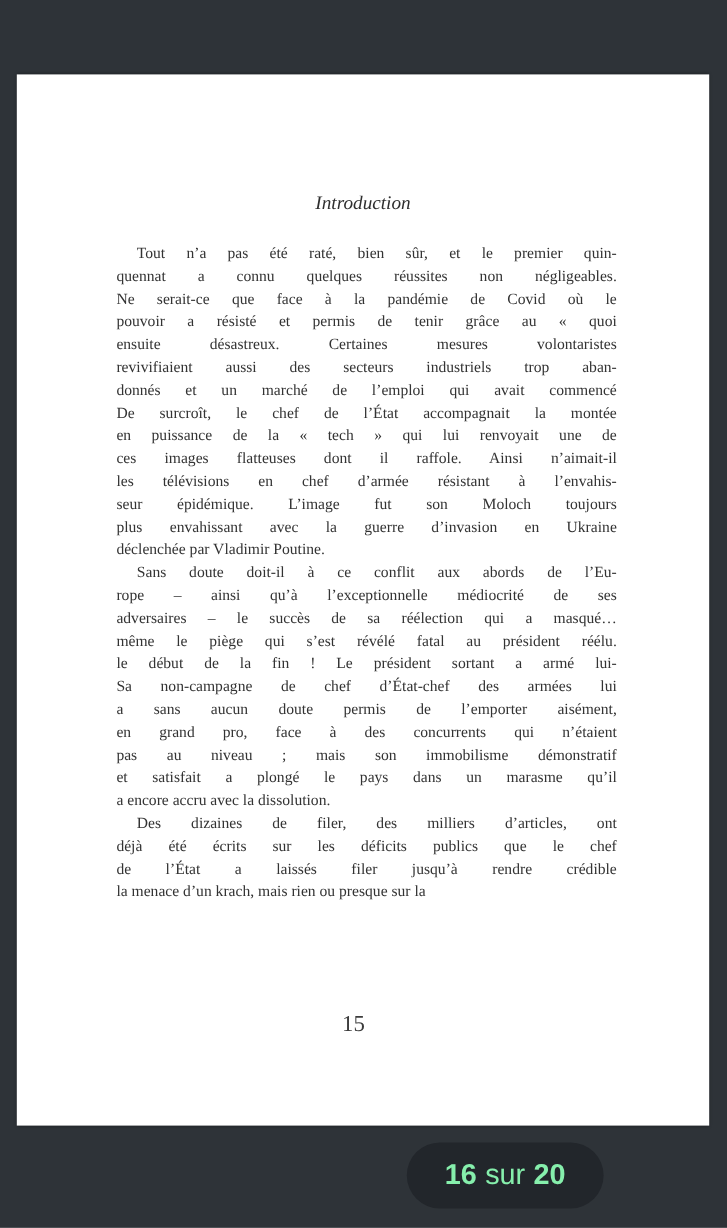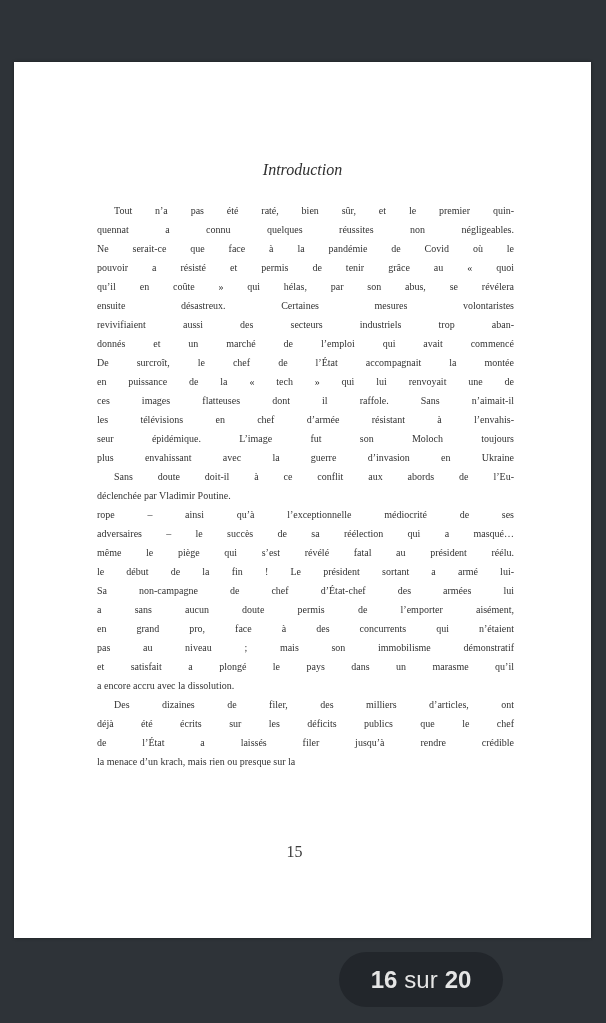--- a/index.html
+++ b/index.html
@@ -25,55 +25,55 @@
     text-align: center;
     font-style: italic;
     font-size: 16px;
     color: #2f2f2f;
   }
   .text-block {
     position: absolute;
     top: 139px;
     left: 83px;
     width: 417px;
-    font-size: 10px;
+    font-size: 13px;
     line-height: 19px;
     color: #333333;
   }
   .line {
     text-align: justify;
     text-align-last: justify;
   }
   .line.para-end { text-align-last: left; }
   .line.para-start { text-indent: 17px; }
 
   .page-number {
     position: absolute;
     top: 781px; left: 0; right: 16px;
     text-align: center;
-    font-size: 16px;
+    font-size: 19px;
     color: #3c3c3c;
   }
 
   .page-counter-badge {
     position: absolute;
     left: 339px; top: 952px;
     height: 55px;
     min-width: 164px;
     padding: 0 24px;
     border-radius: 28px;
     background: #22262b;
     z-index: 1;
     display: flex;
     align-items: center;
     justify-content: center;
     gap: 7px;
     font-family: "Liberation Sans", sans-serif;
     font-size: 24px;
-    color: #e5e5e5;
+    color: #86efac;
     white-space: nowrap;
   }
   .page-counter-badge .num { font-weight: 700; }
   .page-counter-badge .sep { font-weight: 400; }
 </style>
 </head>
 <body>
 
 <div class="stage">
 
@@ -83,32 +83,31 @@
     <span class="num">20</span>
   </div>
 
   <div class="book-page">
     <div class="chapter-title">Introduction</div>
     <div class="text-block">
         <div class="line para-start">Tout n’a pas été raté, bien sûr, et le premier quin-</div>
         <div class="line">quennat a connu quelques réussites non négligeables.</div>
         <div class="line">Ne serait-ce que face à la pandémie de Covid où le</div>
         <div class="line">pouvoir a résisté et permis de tenir grâce au « quoi</div>
-        <div class="line">qu’il en coûte » qui hélas, par son abus, se révélera</div>
         <div class="line">ensuite désastreux. Certaines mesures volontaristes</div>
         <div class="line">revivifiaient aussi des secteurs industriels trop aban-</div>
         <div class="line">donnés et un marché de l’emploi qui avait commencé</div>
         <div class="line">De surcroît, le chef de l’État accompagnait la montée</div>
         <div class="line">en puissance de la « tech » qui lui renvoyait une de</div>
-        <div class="line">ces images flatteuses dont il raffole. Sans n’aimait-il</div>
+        <div class="line">ces images flatteuses dont il raffole. Ainsi n’aimait-il</div>
         <div class="line">les télévisions en chef d’armée résistant à l’envahis-</div>
         <div class="line">seur épidémique. L’image fut son Moloch toujours</div>
         <div class="line">plus envahissant avec la guerre d’invasion en Ukraine</div>
+        <div class="line para-end">déclenchée par Vladimir Poutine.</div>
         <div class="line para-start">Sans doute doit-il à ce conflit aux abords de l’Eu-</div>
-        <div class="line para-end">déclenchée par Vladimir Poutine.</div>
         <div class="line">rope – ainsi qu’à l’exceptionnelle médiocrité de ses</div>
         <div class="line">adversaires – le succès de sa réélection qui a masqué…</div>
         <div class="line">même le piège qui s’est révélé fatal au président réélu.</div>
         <div class="line">le début de la fin ! Le président sortant a armé lui-</div>
         <div class="line">Sa non-campagne de chef d’État-chef des armées lui</div>
         <div class="line">a sans aucun doute permis de l’emporter aisément,</div>
         <div class="line">en grand pro, face à des concurrents qui n’étaient</div>
         <div class="line">pas au niveau ; mais son immobilisme démonstratif</div>
         <div class="line">et satisfait a plongé le pays dans un marasme qu’il</div>
         <div class="line para-end">a encore accru avec la dissolution.</div>

